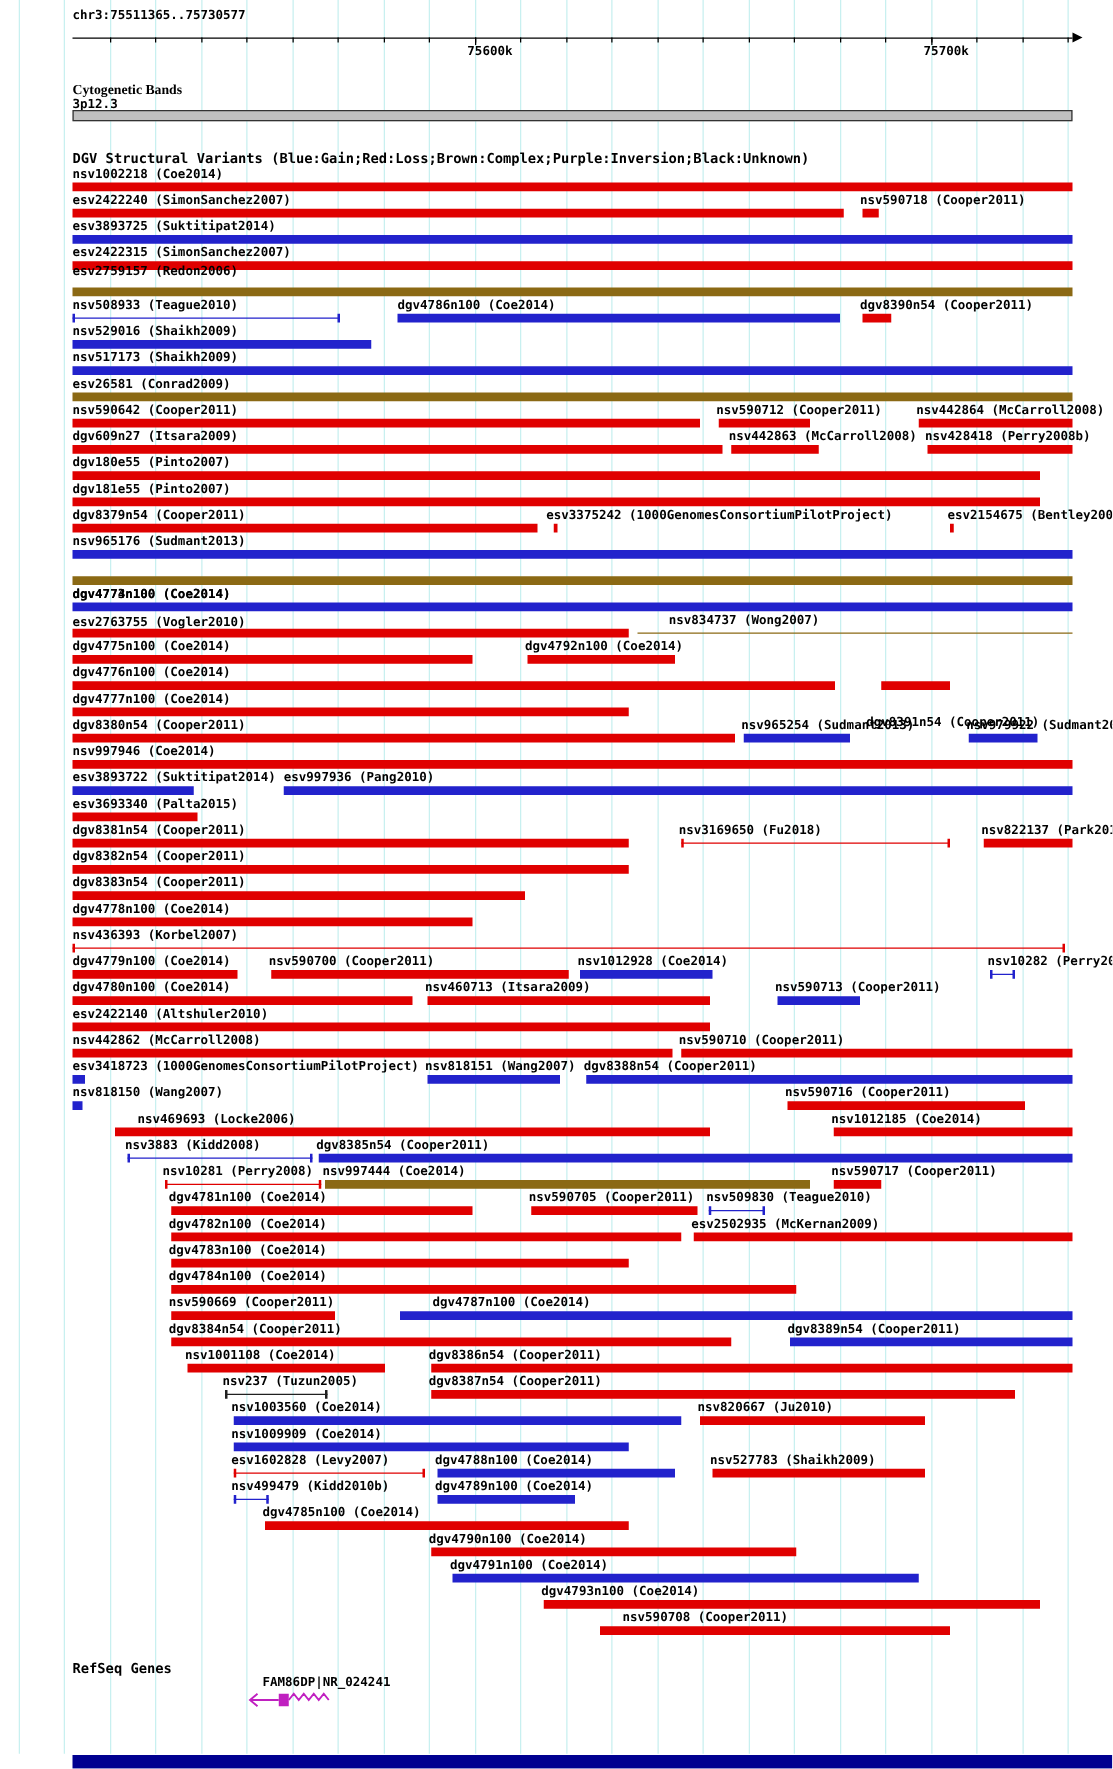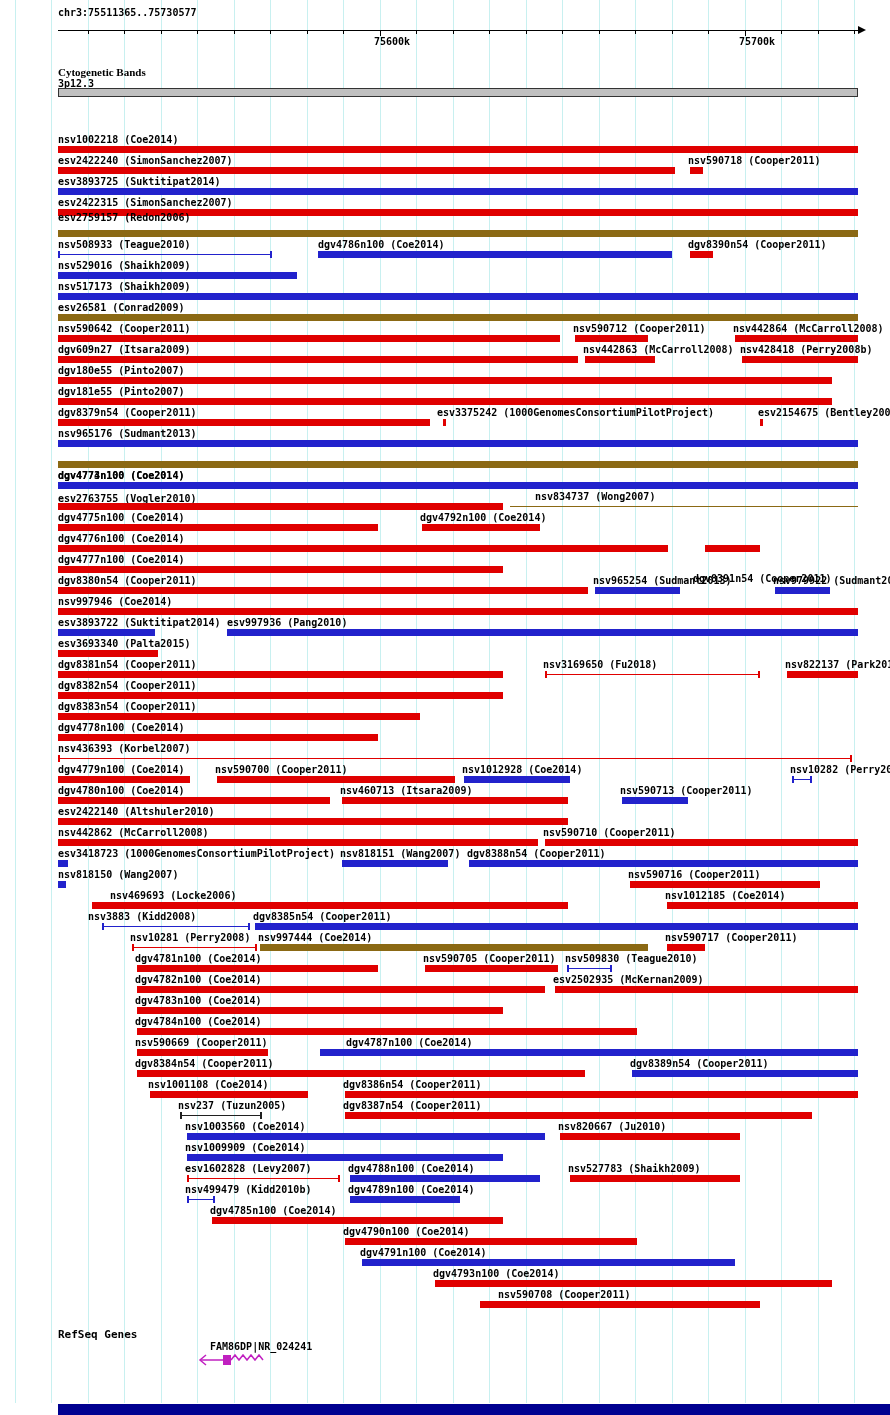--- a/index.html
+++ b/index.html
@@ -54,20 +54,21 @@
       <div class="gridline" style="left: 854px; height: 1403px; background: rgb(200, 240, 240);"></div>
     </div>
 
   <div class="region-label">chr3:75511365..75730577</div>
   <div id="ruler"></div>
 
   <div class="section-header cyto-header">Cytogenetic Bands</div>
   <div class="band-label">3p12.3</div>
   <div class="band-bar" style="background: rgb(192, 192, 192); border-color: rgb(51, 51, 51);"></div>
 
+  <div class="section-header dgv-header">DGV Structural Variants (Blue:Gain;Red:Loss;Brown:Complex;Purple:Inversion;Black:Unknown)</div>
   <div id="dgv-rows">
       <div class="flabel" style="left: 58px; top: 134px;">nsv1002218 (Coe2014)</div>
       <div class="vbar" style="left: 58px; top: 146px; width: 800px; height: 7px; background: rgb(224, 0, 0);"></div>
       <div class="flabel" style="left: 58px; top: 155px;">esv2422240 (SimonSanchez2007)</div>
       <div class="vbar" style="left: 58px; top: 167px; width: 617px; height: 7px; background: rgb(224, 0, 0);"></div>
       <div class="flabel" style="left: 688px; top: 155px;">nsv590718 (Cooper2011)</div>
       <div class="vbar" style="left: 690px; top: 167px; width: 13px; height: 7px; background: rgb(224, 0, 0);"></div>
       <div class="flabel" style="left: 58px; top: 176px;">esv3893725 (Suktitipat2014)</div>
       <div class="vbar" style="left: 58px; top: 188px; width: 800px; height: 7px; background: rgb(34, 34, 204);"></div>
       <div class="flabel" style="left: 58px; top: 197px;">esv2422315 (SimonSanchez2007)</div>
@@ -199,21 +200,21 @@
       <div class="flabel" style="left: 467px; top: 848px;">dgv8388n54 (Cooper2011)</div>
       <div class="vbar" style="left: 469px; top: 860px; width: 389px; height: 7px; background: rgb(34, 34, 204);"></div>
       <div class="flabel" style="left: 58px; top: 869px;">nsv818150 (Wang2007)</div>
       <div class="vbar" style="left: 58px; top: 881px; width: 8px; height: 7px; background: rgb(34, 34, 204);"></div>
       <div class="flabel" style="left: 628px; top: 869px;">nsv590716 (Cooper2011)</div>
       <div class="vbar" style="left: 630px; top: 881px; width: 190px; height: 7px; background: rgb(224, 0, 0);"></div>
       <div class="flabel" style="left: 90px; top: 890px; margin-left: 20px;">nsv469693 (Locke2006)</div>
       <div class="vbar" style="left: 92px; top: 902px; width: 476px; height: 7px; background: rgb(224, 0, 0);"></div>
       <div class="flabel" style="left: 665px; top: 890px;">nsv1012185 (Coe2014)</div>
       <div class="vbar" style="left: 667px; top: 902px; width: 191px; height: 7px; background: rgb(224, 0, 0);"></div>
-      <div class="flabel" style="left: 88px; top: 911px;">nsv3883 (Kidd2008)</div>
+      <div class="flabel" style="left: 100px; top: 911px;">nsv3883 (Kidd2008)</div>
       <div class="vspan" style="left: 102px; top: 923px; width: 148px; height: 7px;">
         <div style="position: absolute; background: rgb(34, 34, 204); left: 0px; top: 0px; width: 2px; height: 7px;"></div>
         <div style="position: absolute; background: rgb(34, 34, 204); right: 0px; top: 0px; width: 2px; height: 7px;"></div>
         <div style="position: absolute; background: rgb(34, 34, 204); left: 0px; right: 0px; top: 3px; height: 1px;"></div>
       </div>
       <div class="flabel" style="left: 253px; top: 911px;">dgv8385n54 (Cooper2011)</div>
       <div class="vbar" style="left: 255px; top: 923px; width: 603px; height: 7px; background: rgb(34, 34, 204);"></div>
       <div class="flabel" style="left: 130px; top: 932px;">nsv10281 (Perry2008)</div>
       <div class="vspan" style="left: 132px; top: 944px; width: 125px; height: 7px;">
         <div style="position: absolute; background: rgb(224, 0, 0); left: 0px; top: 0px; width: 2px; height: 7px;"></div>

